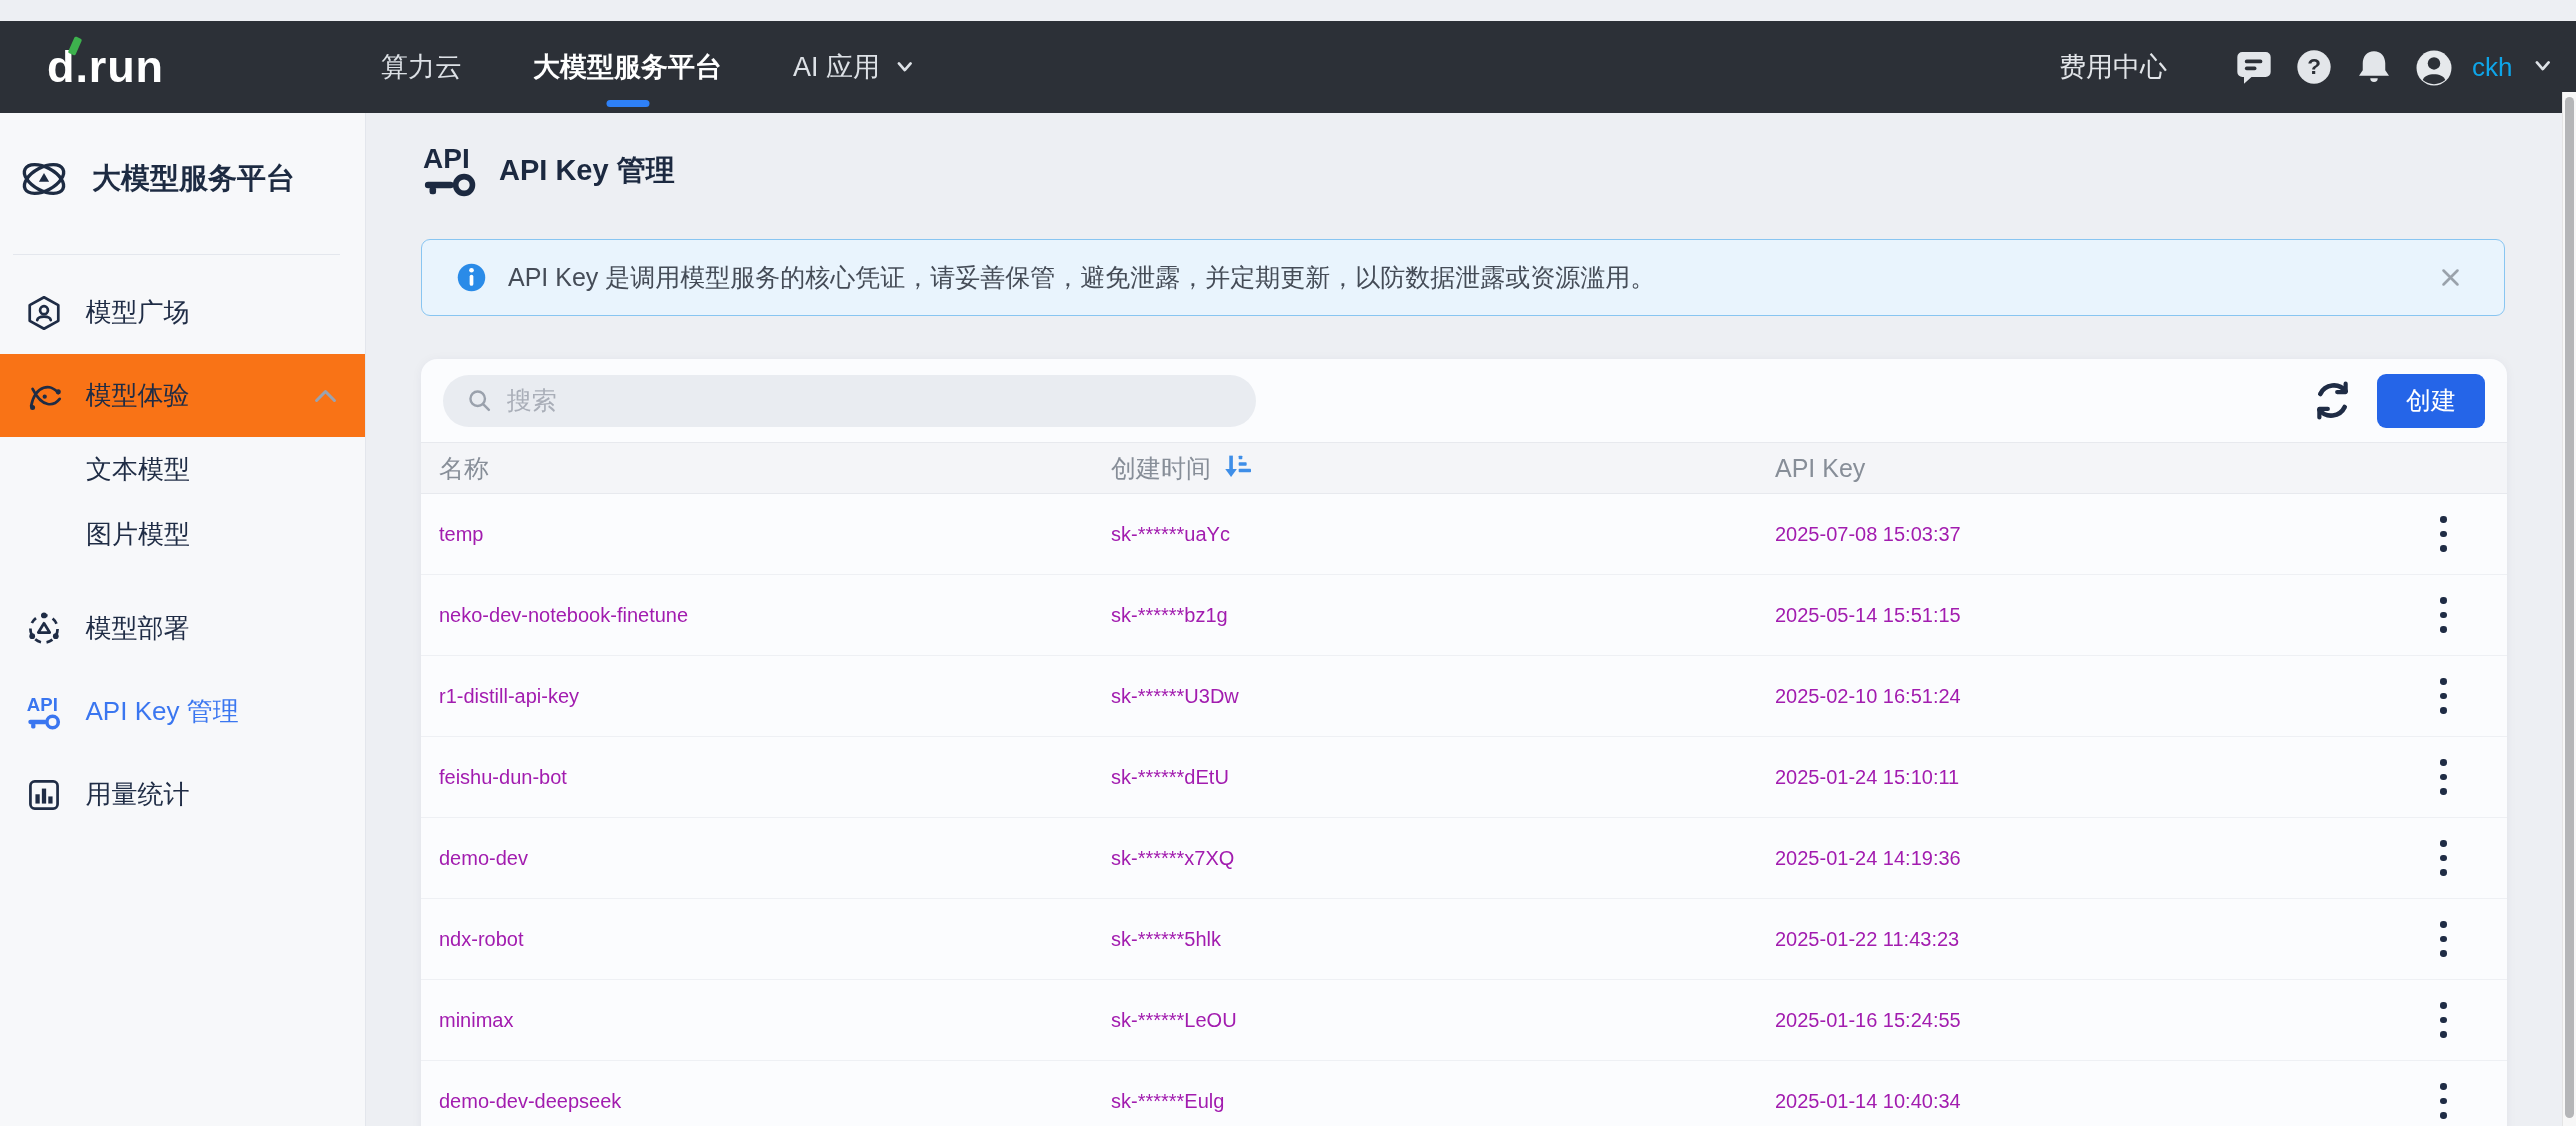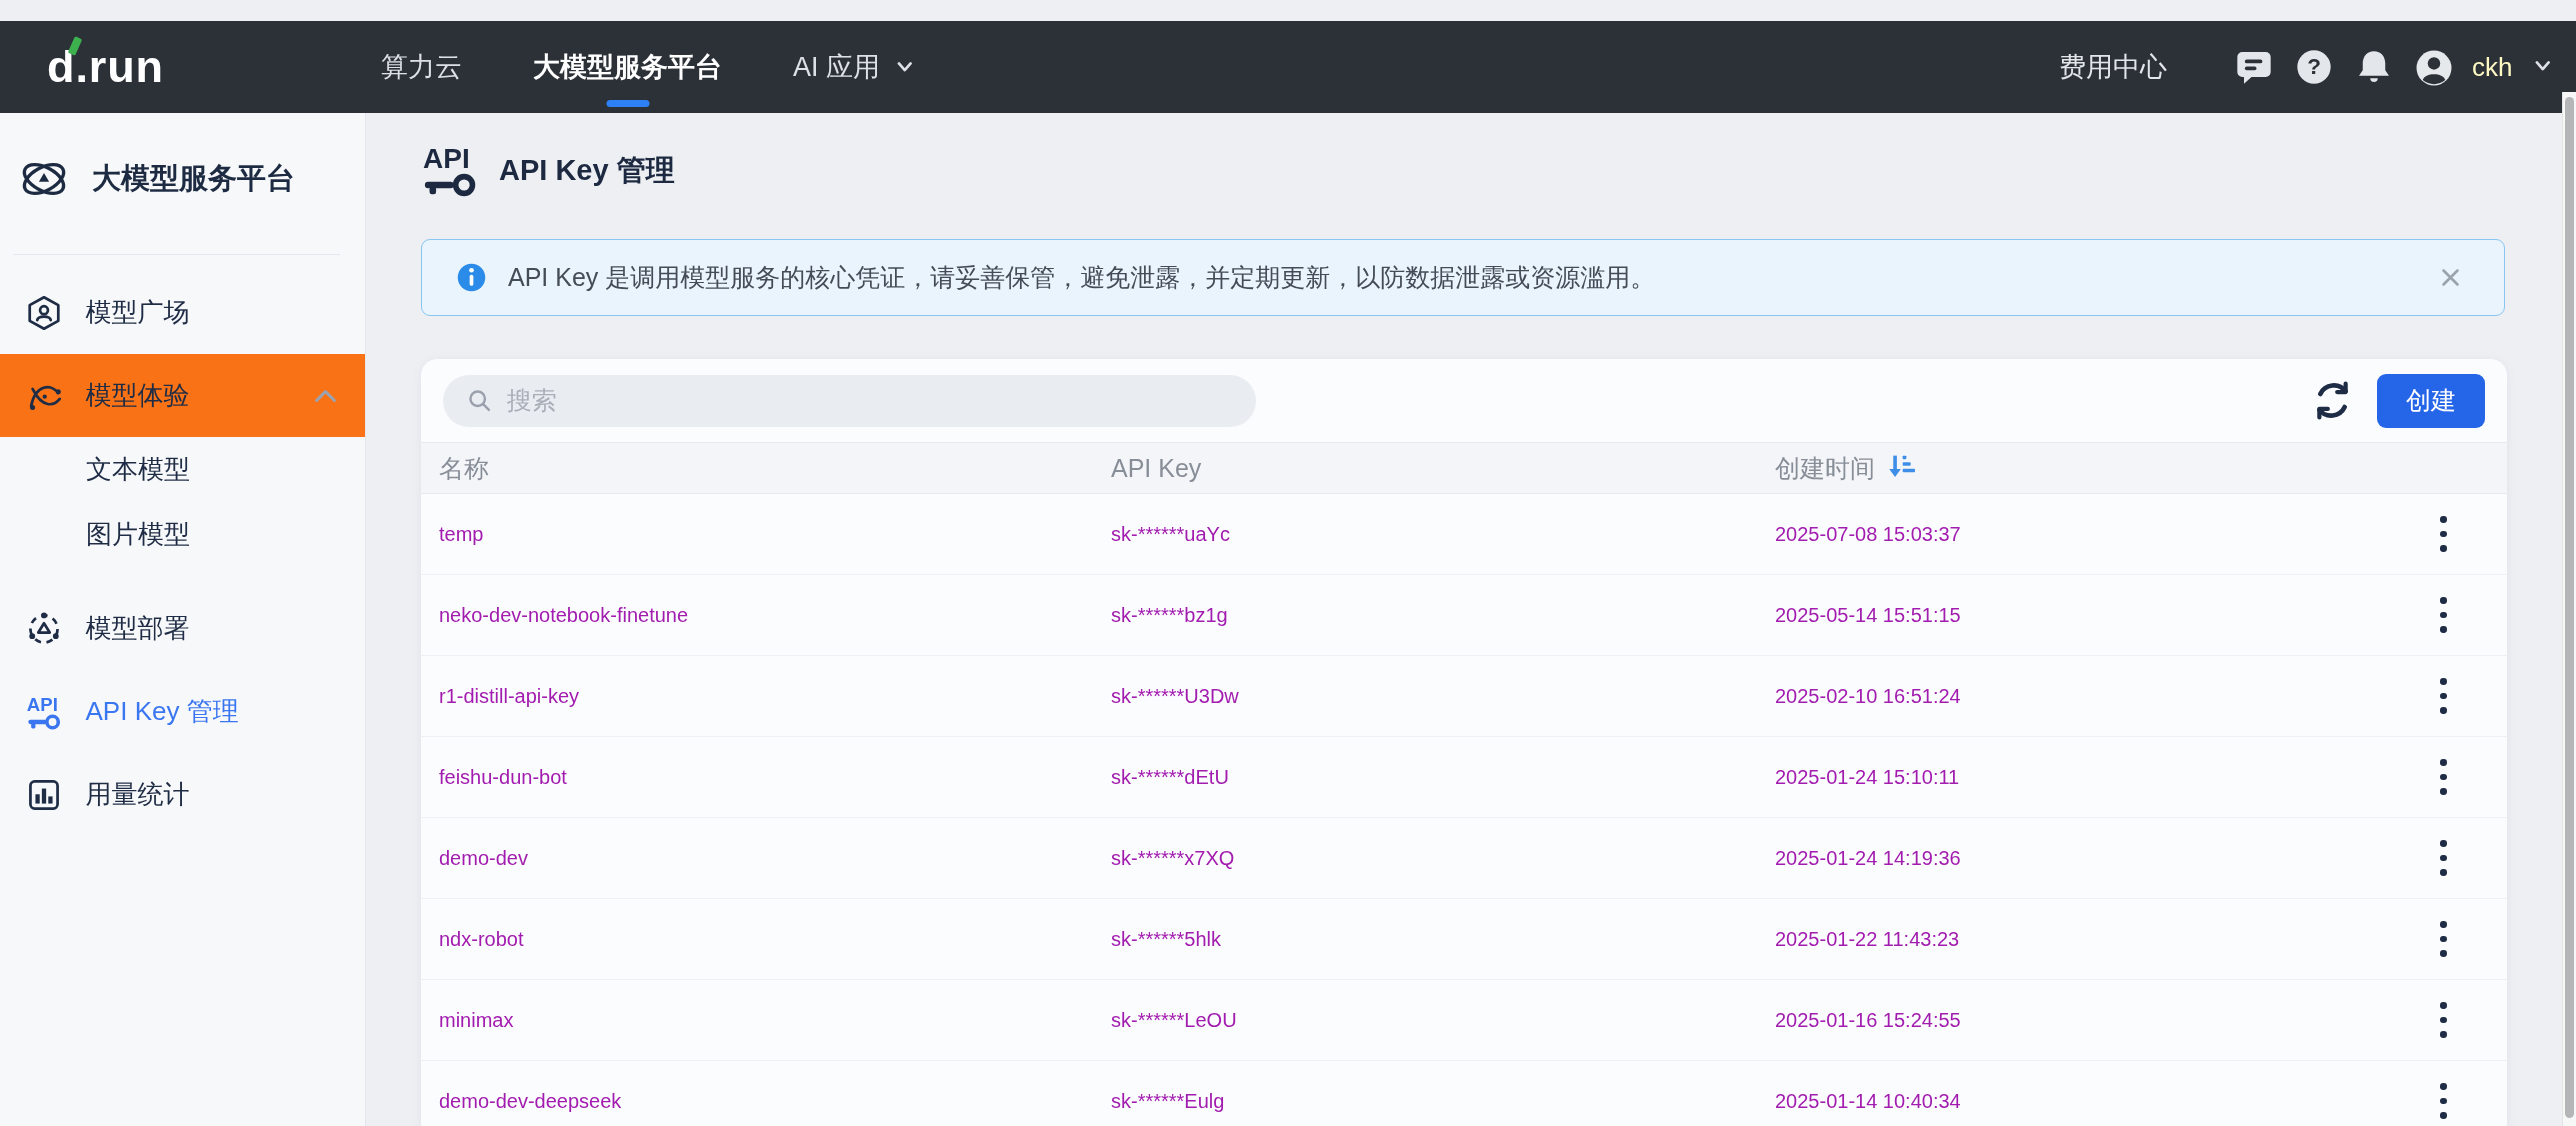--- a/index.html
+++ b/index.html
@@ -19,21 +19,21 @@
   .nav-item { font-size:27px; color:#dde1e6; display:flex; align-items:center; height:100%;
               position:relative; cursor:pointer; white-space:nowrap; }
   .nav-item.active { color:#ffffff; font-weight:bold; }
   .nav-item.active::after { content:""; position:absolute; left:50%; transform:translateX(-50%);
               bottom:6.3px; width:43px; height:7.2px; border-radius:3.6px; background:#2e80f7; }
   .nav-item .chev { margin-left:12.7px; display:flex; }
   .nav-right { position:absolute; right:22px; top:0; height:92px; display:flex; align-items:center; gap:20px; }
   .nav-right .billing { font-size:27px; color:#e2e5e9; cursor:pointer; margin-right:47px; white-space:nowrap; }
   .nav-icon { width:40px; height:40px; display:flex; cursor:pointer; }
   .user-group { display:flex; align-items:center; gap:18px; cursor:pointer; }
-  .user-name { font-size:26px; color:#fef9c3; }
+  .user-name { font-size:26px; color:#0ea5e9; }
 
   
   .app-body { display:flex; height:1034px; }
 
   
   .sidebar { width:366px; background:#f7f8fa; border-right:0.9px solid #e3e6ec; flex:none; }
   .side-header { display:flex; align-items:center; height:132px; padding-left:18px; gap:22px; }
   .side-header .s-logo { width:52px; height:52px; color:#1d2b42; flex:none; }
   .side-title { font-size:29px; font-weight:bold; color:#1d2b42; white-space:nowrap; }
   .side-divider { height:0.9px; background:#e4e7ed; margin:9px 25px 16.3px 12.7px; }
@@ -298,34 +298,34 @@
           </button>
           <button class="create-btn">创建</button>
         </div>
       </div>
 
       <div class="thead">
         <div class="th">
           <span>名称</span>
         </div>
         <div class="th">
-          <span>API Key</span>
-        </div>
-        <div class="th">
           <span>创建时间</span>
           <span class="sort-icon">
             <svg width="29" height="29" viewBox="0 0 40 40" fill="currentColor">
               <rect x="10" y="5" width="5" height="21"></rect>
               <path d="M4.5 23.5 h16 l-8 11 z"></path>
               <rect x="23" y="5" width="5" height="5" rx="1"></rect>
               <rect x="23" y="14" width="11" height="5" rx="1"></rect>
               <rect x="23" y="23" width="17" height="5" rx="1"></rect>
             </svg>
           </span>
         </div>
+        <div class="th">
+          <span>API Key</span>
+        </div>
         <div class="th"></div>
       </div>
 
       <div class="tbody">
   <div class="trow">
     <div class="cell cell-name">temp</div>
     <div class="cell cell-key">sk-******uaYc</div>
     <div class="cell cell-time">2025-07-08 15:03:37</div>
     <div class="cell cell-actions">
       <button class="kebab">

